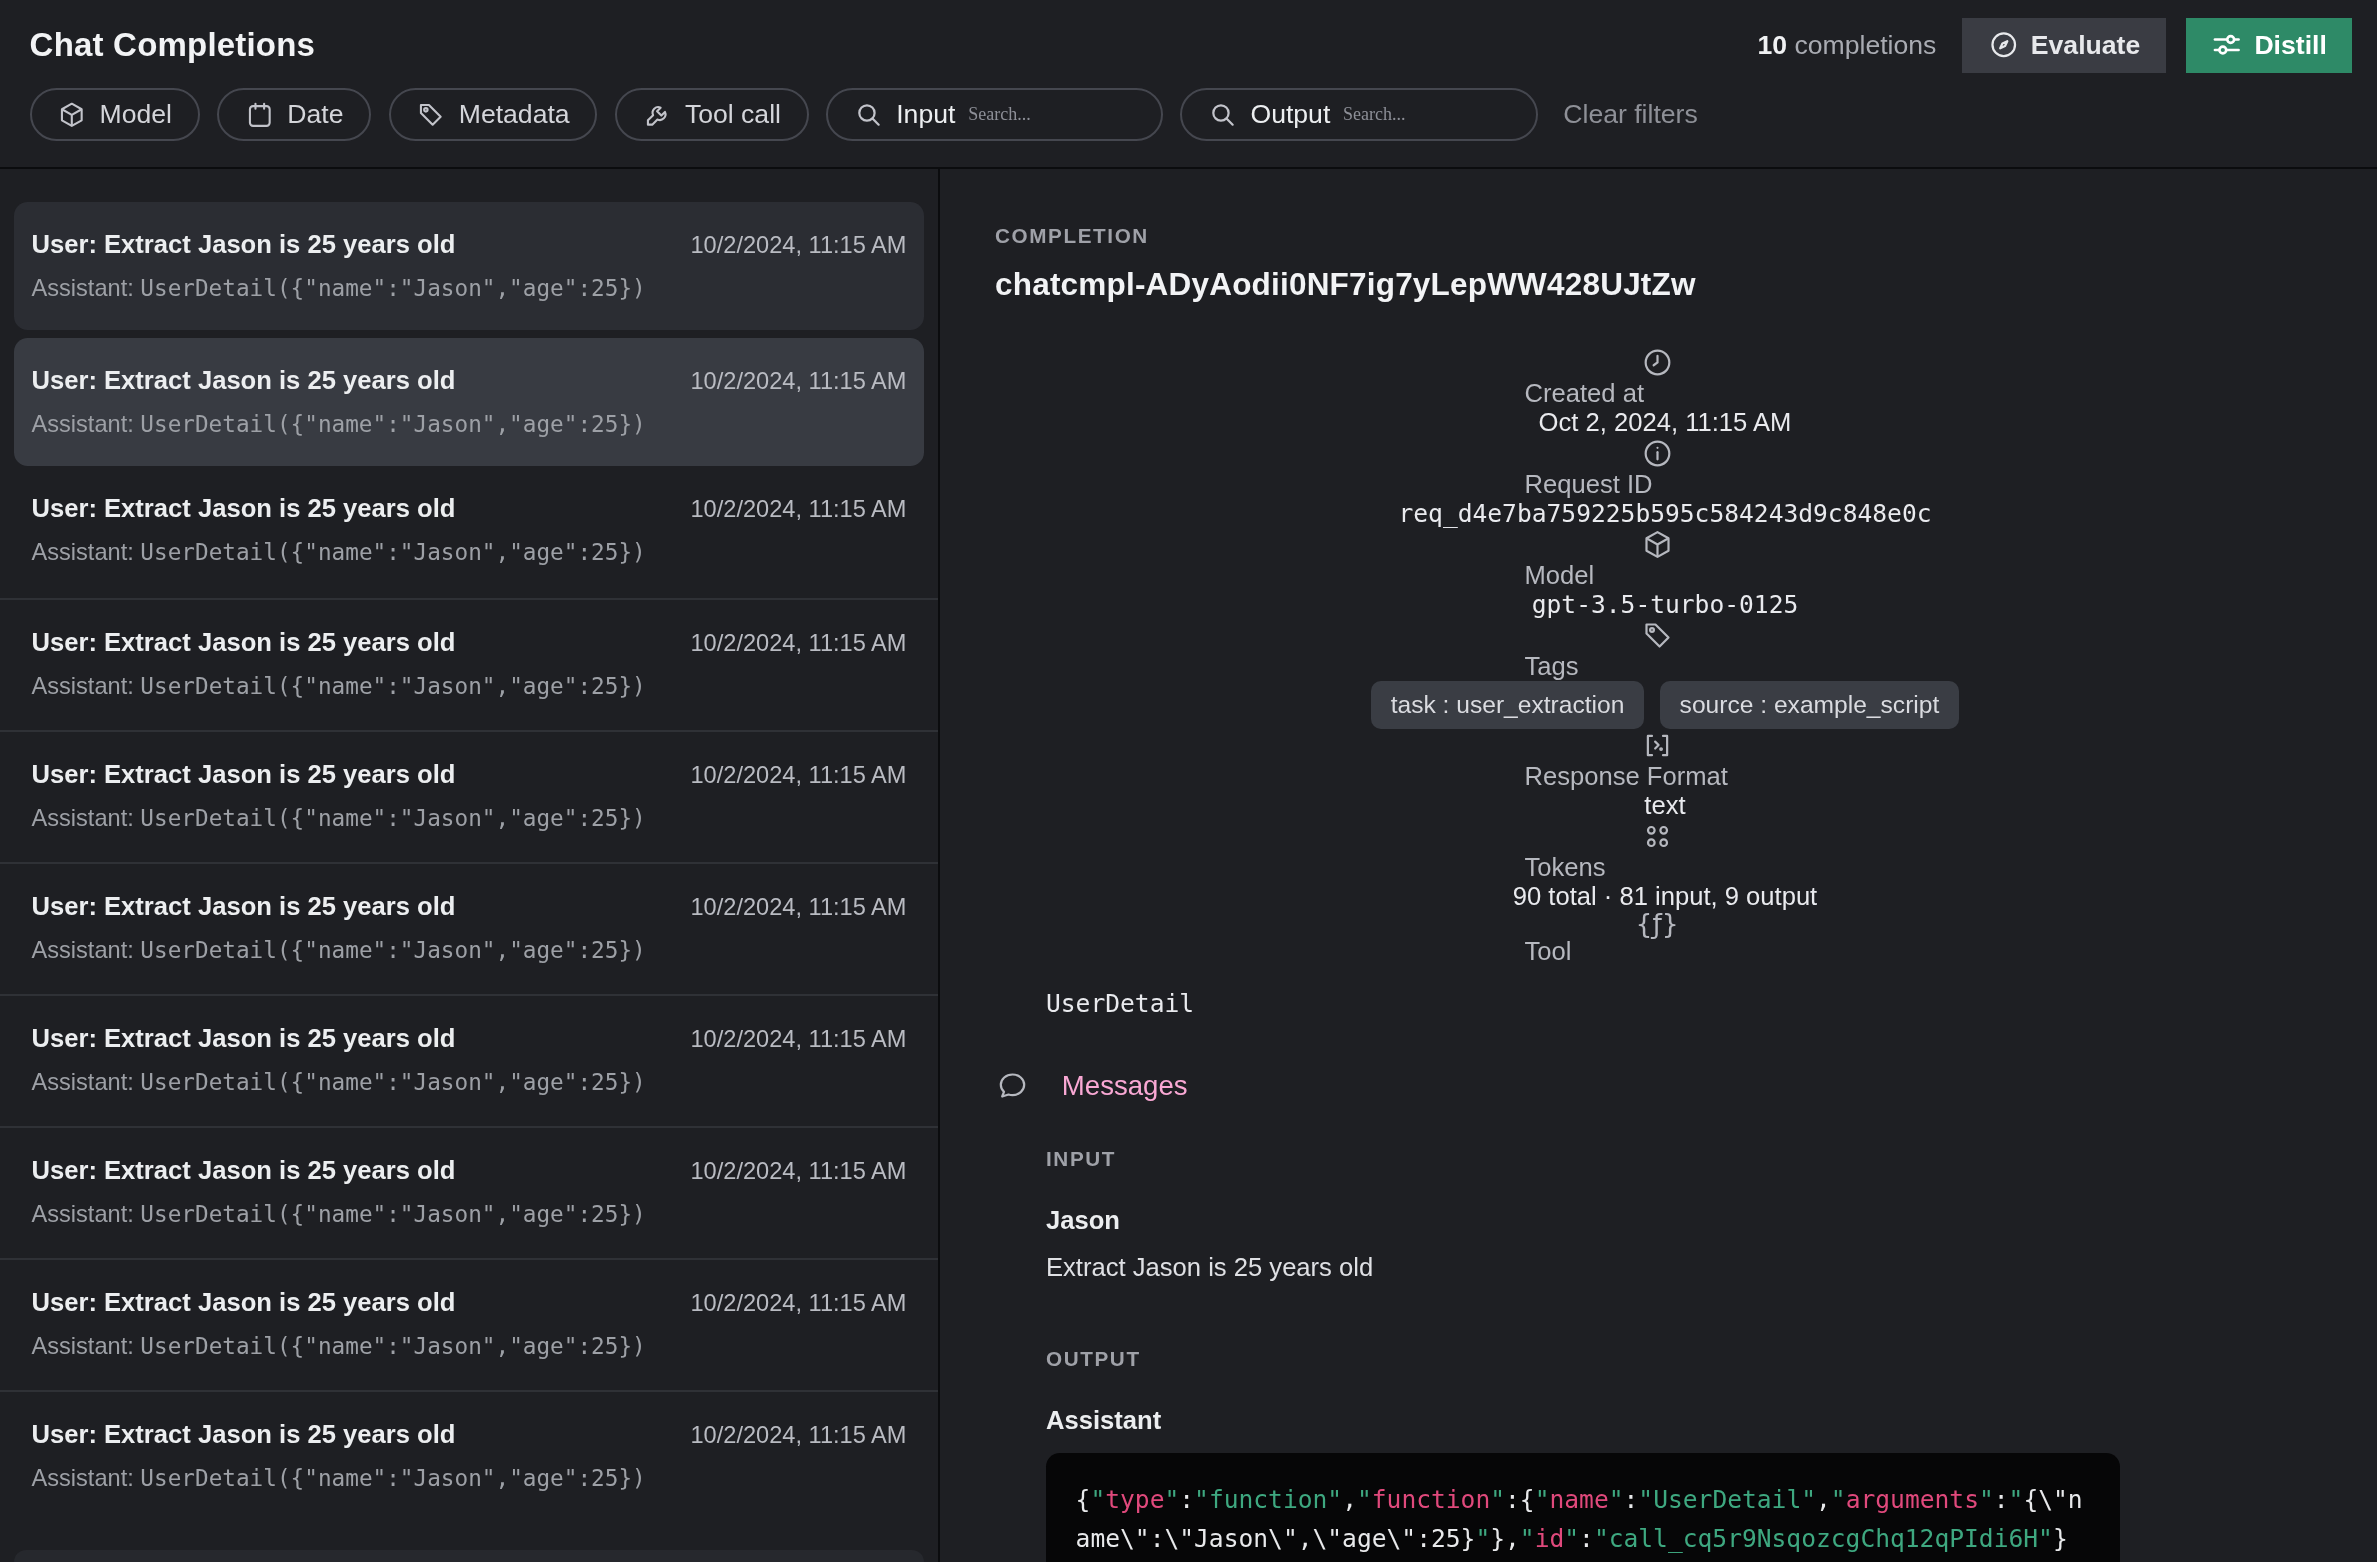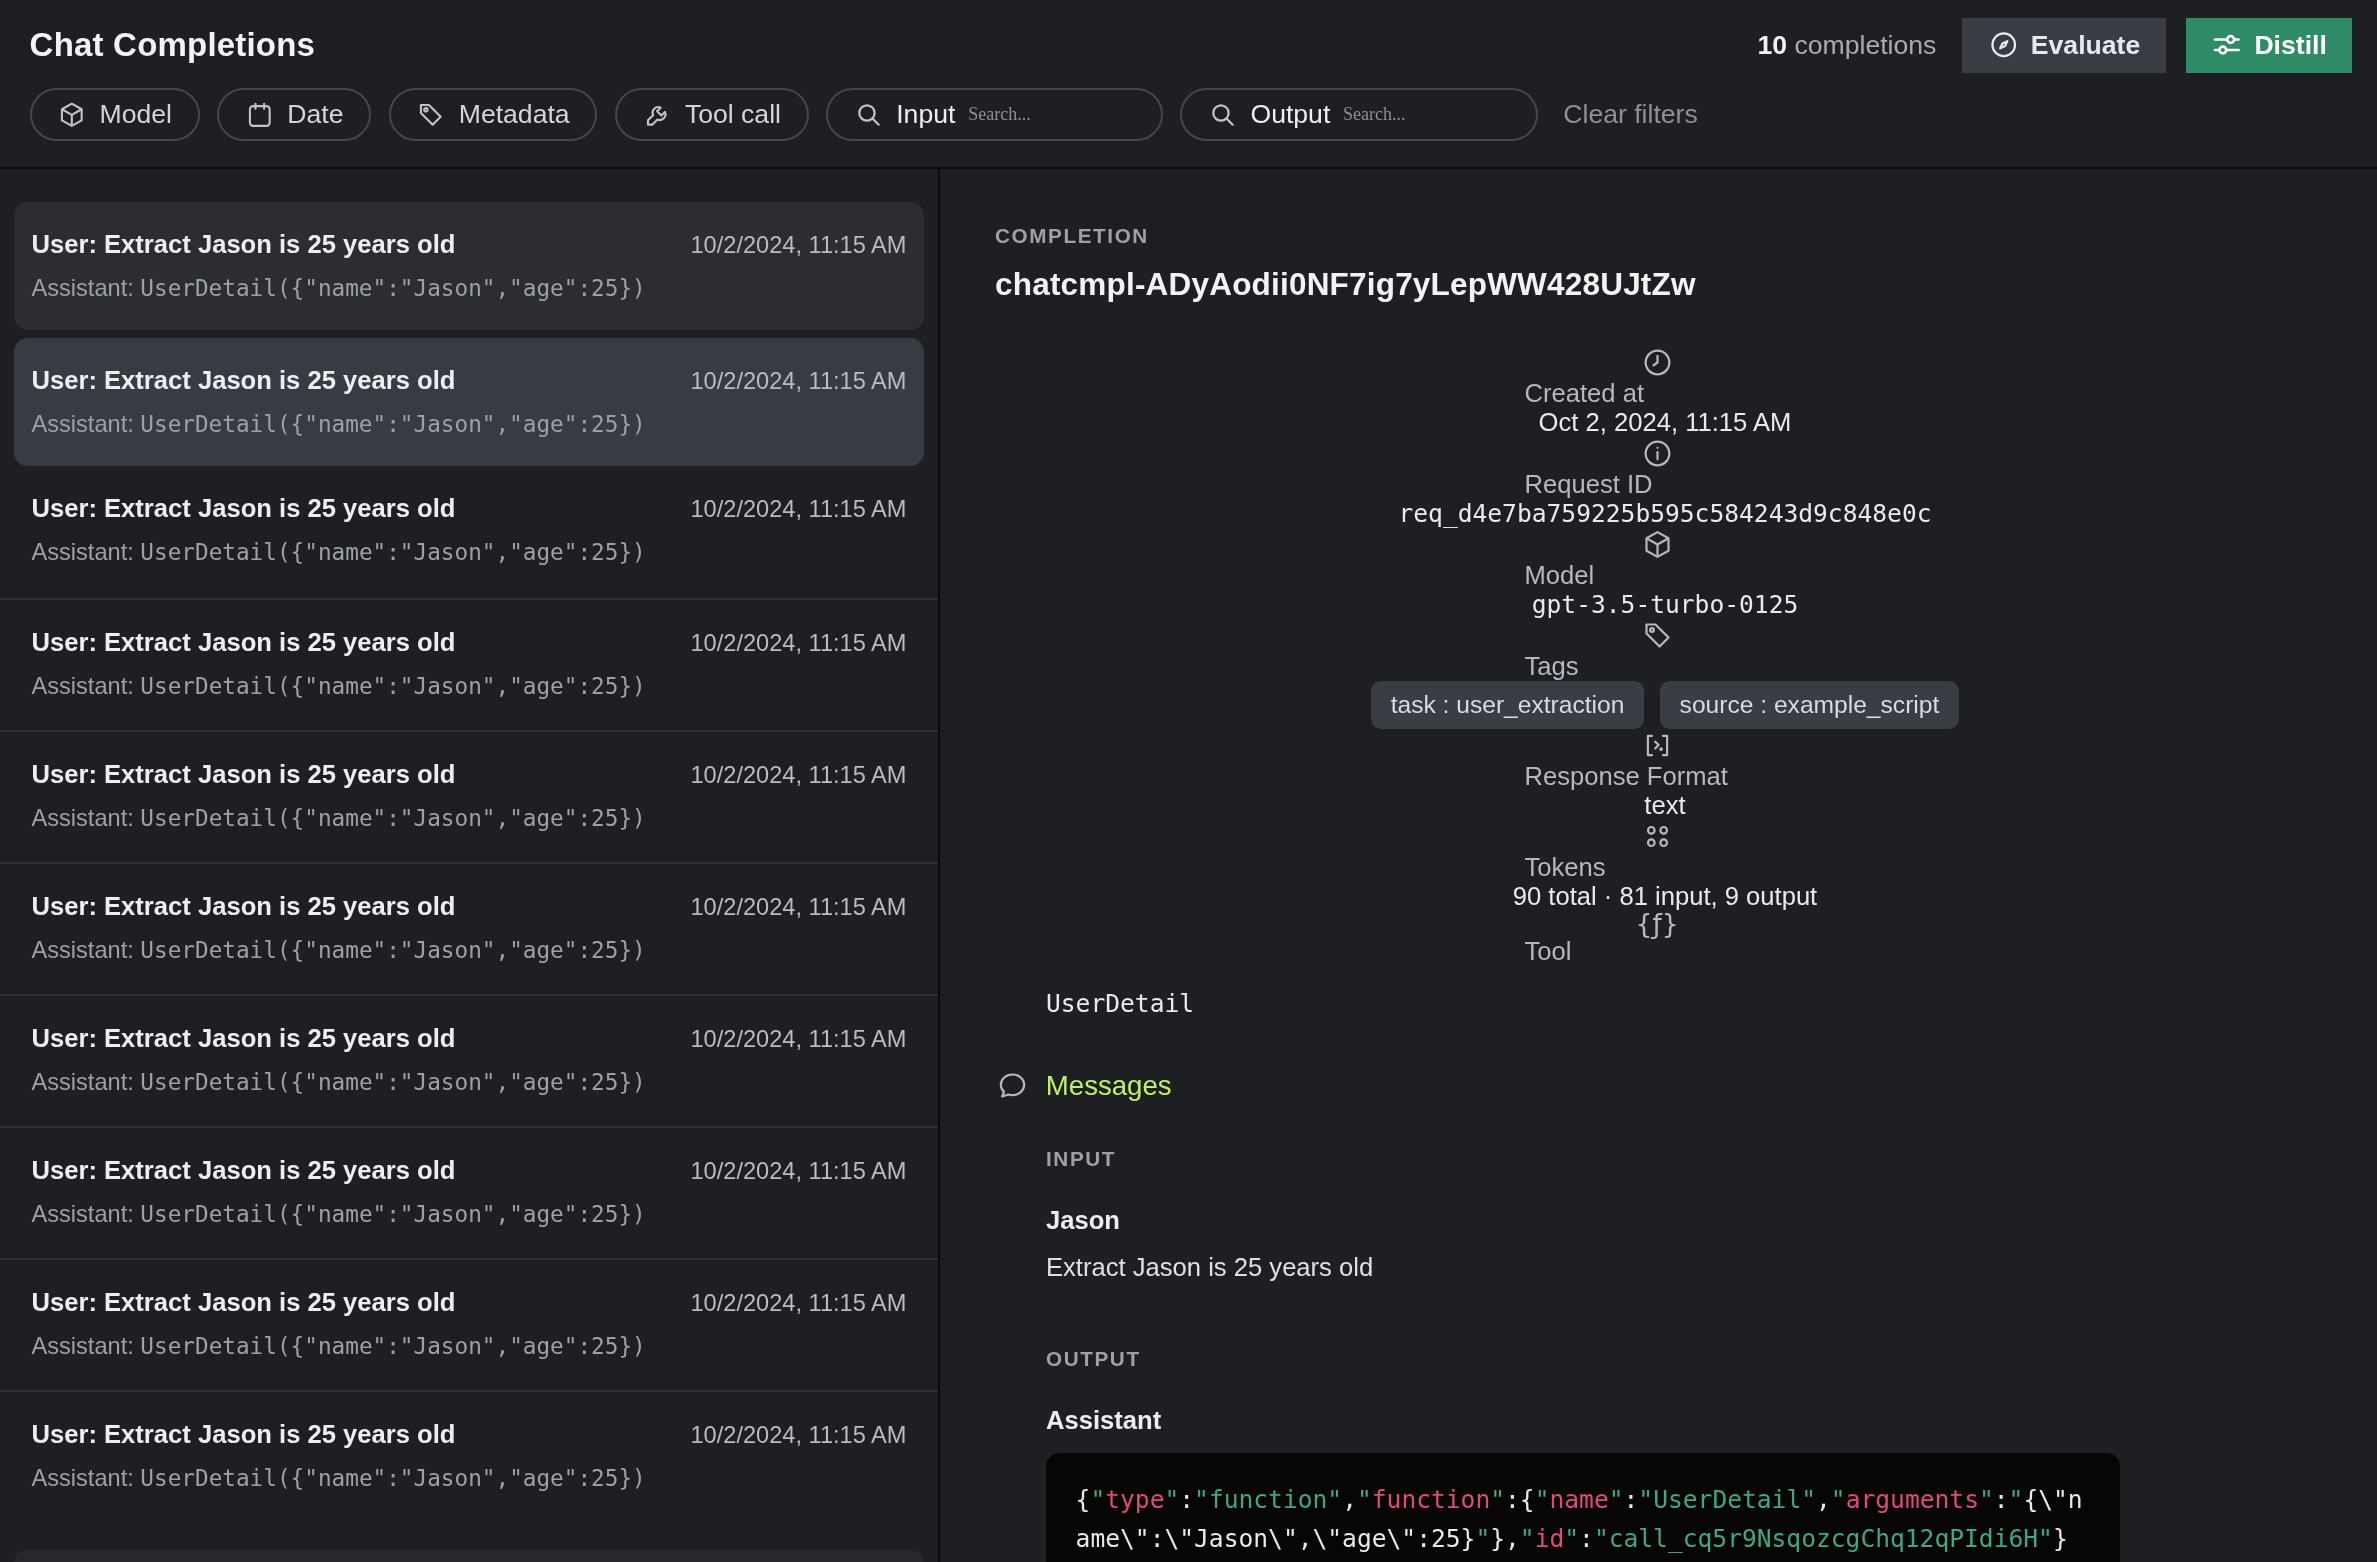--- a/index.html
+++ b/index.html
@@ -51,21 +51,21 @@
   .d-icon { width:35px; margin-right:15.8px; color:#b6b8bf; display:flex; align-items:center; justify-content:center; }
   .d-label { width:281px; font-size:25.6px; color:#b6b8bf; }
   .d-value { flex:1; font-size:25.6px; color:#e9eaee; display:flex; align-items:center; gap:15.8px; }
   .mono { font-family:"DejaVu Sans Mono","Liberation Mono",monospace; font-size:24.6px; }
   .chip { background:#3a3d44; border-radius:9.9px; padding:9.9px 19.7px; font-size:24.6px; color:#dadbe0; }
   .tools-sub { margin:15.8px 0 0 51px; color:#e9eaee; }
   .glyph-icon { font-family:"DejaVu Sans","Liberation Sans",sans-serif; font-size:26.6px; line-height:1; }
 
   .msg-section { margin-top:51px; }
   .msg-head { display:flex; align-items:center; }
-  .msg-title { font-size:27.6px; color:#bef264; margin-left:0px; }
+  .msg-title { font-size:27.6px; color:#f9a8d4; margin-left:16px; }
   .msg-body { margin-left:51px; }
   .msg-io-label { margin-top:45px; font-size:20.7px; font-weight:700; letter-spacing:1.6px; color:#9fa1a8; }
   .msg-role { margin-top:35px; font-size:25.6px; font-weight:700; color:#eceef0; }
   .msg-text { margin-top:17.7px; font-size:25.6px; color:#dfe0e4; }
   .io-output { margin-top:65px; }
 
   .codeblock { margin-top:17.7px; background:#060607; border-radius:13.8px; padding:27.6px 29.6px; width:1074px; font-family:"DejaVu Sans Mono","Liberation Mono",monospace; font-size:24.6px; line-height:39px; word-break:break-all; }
   .tok-w { color:#e8e9eb; }
   .tok-p { color:#e0497c; }
   .tok-g { color:#3ea880; }

